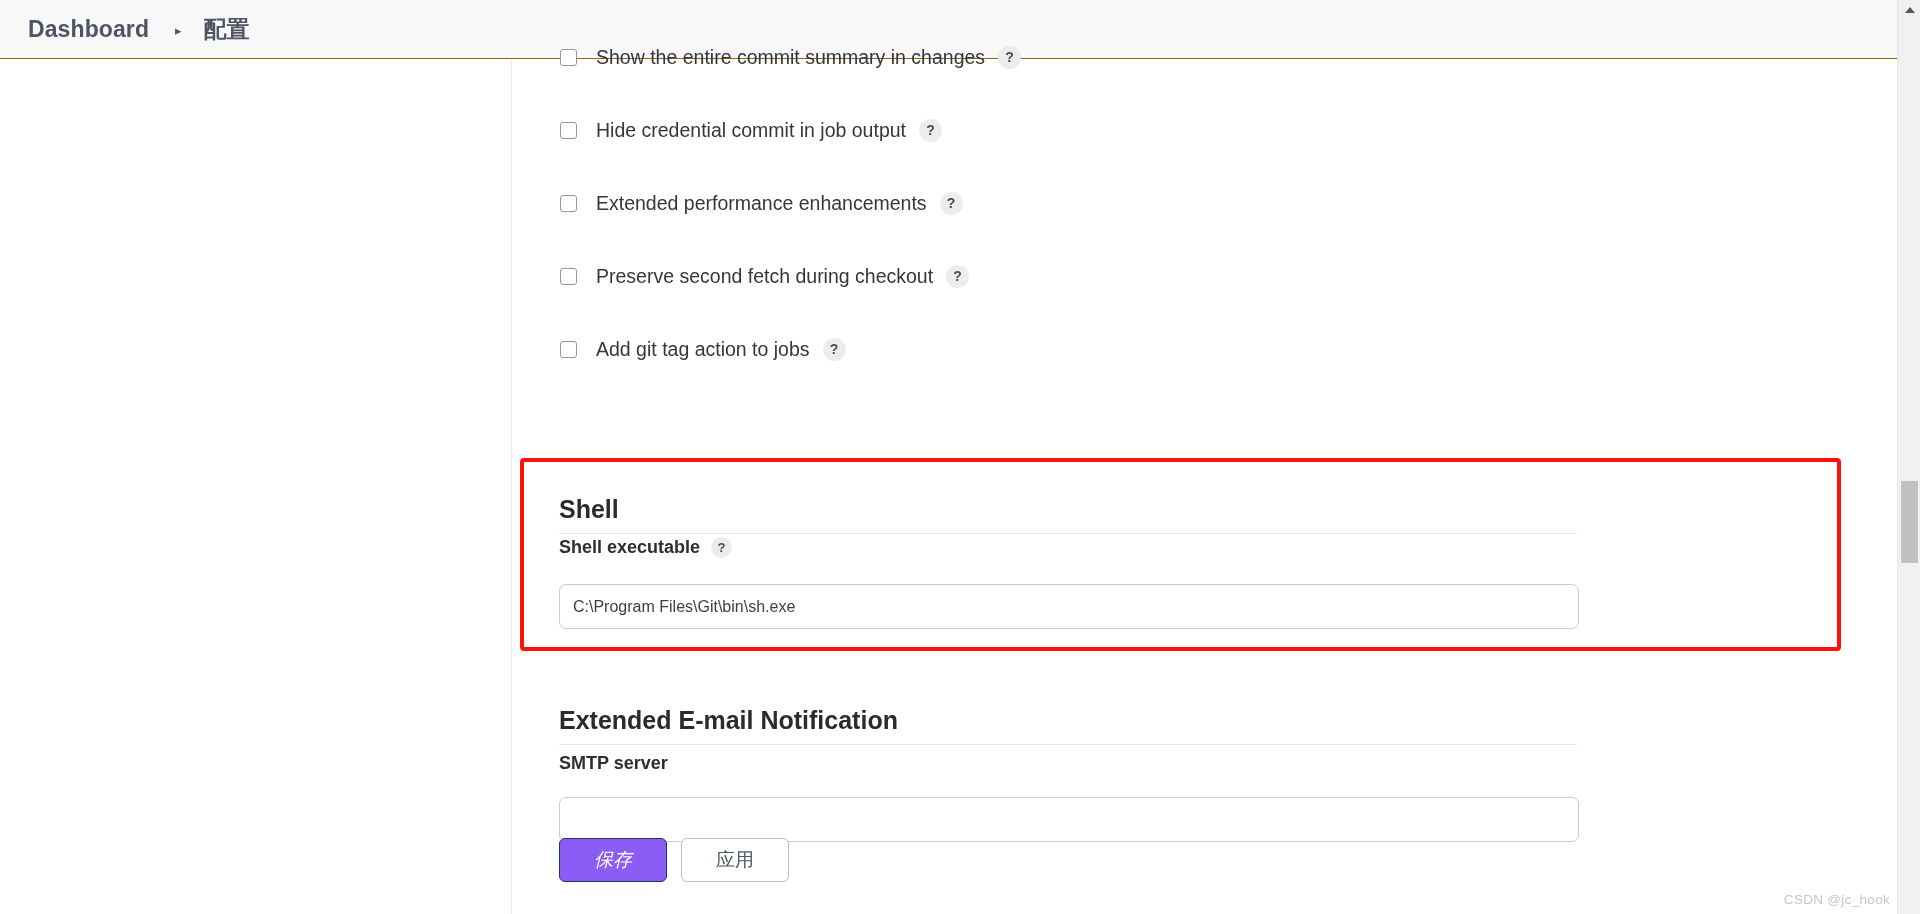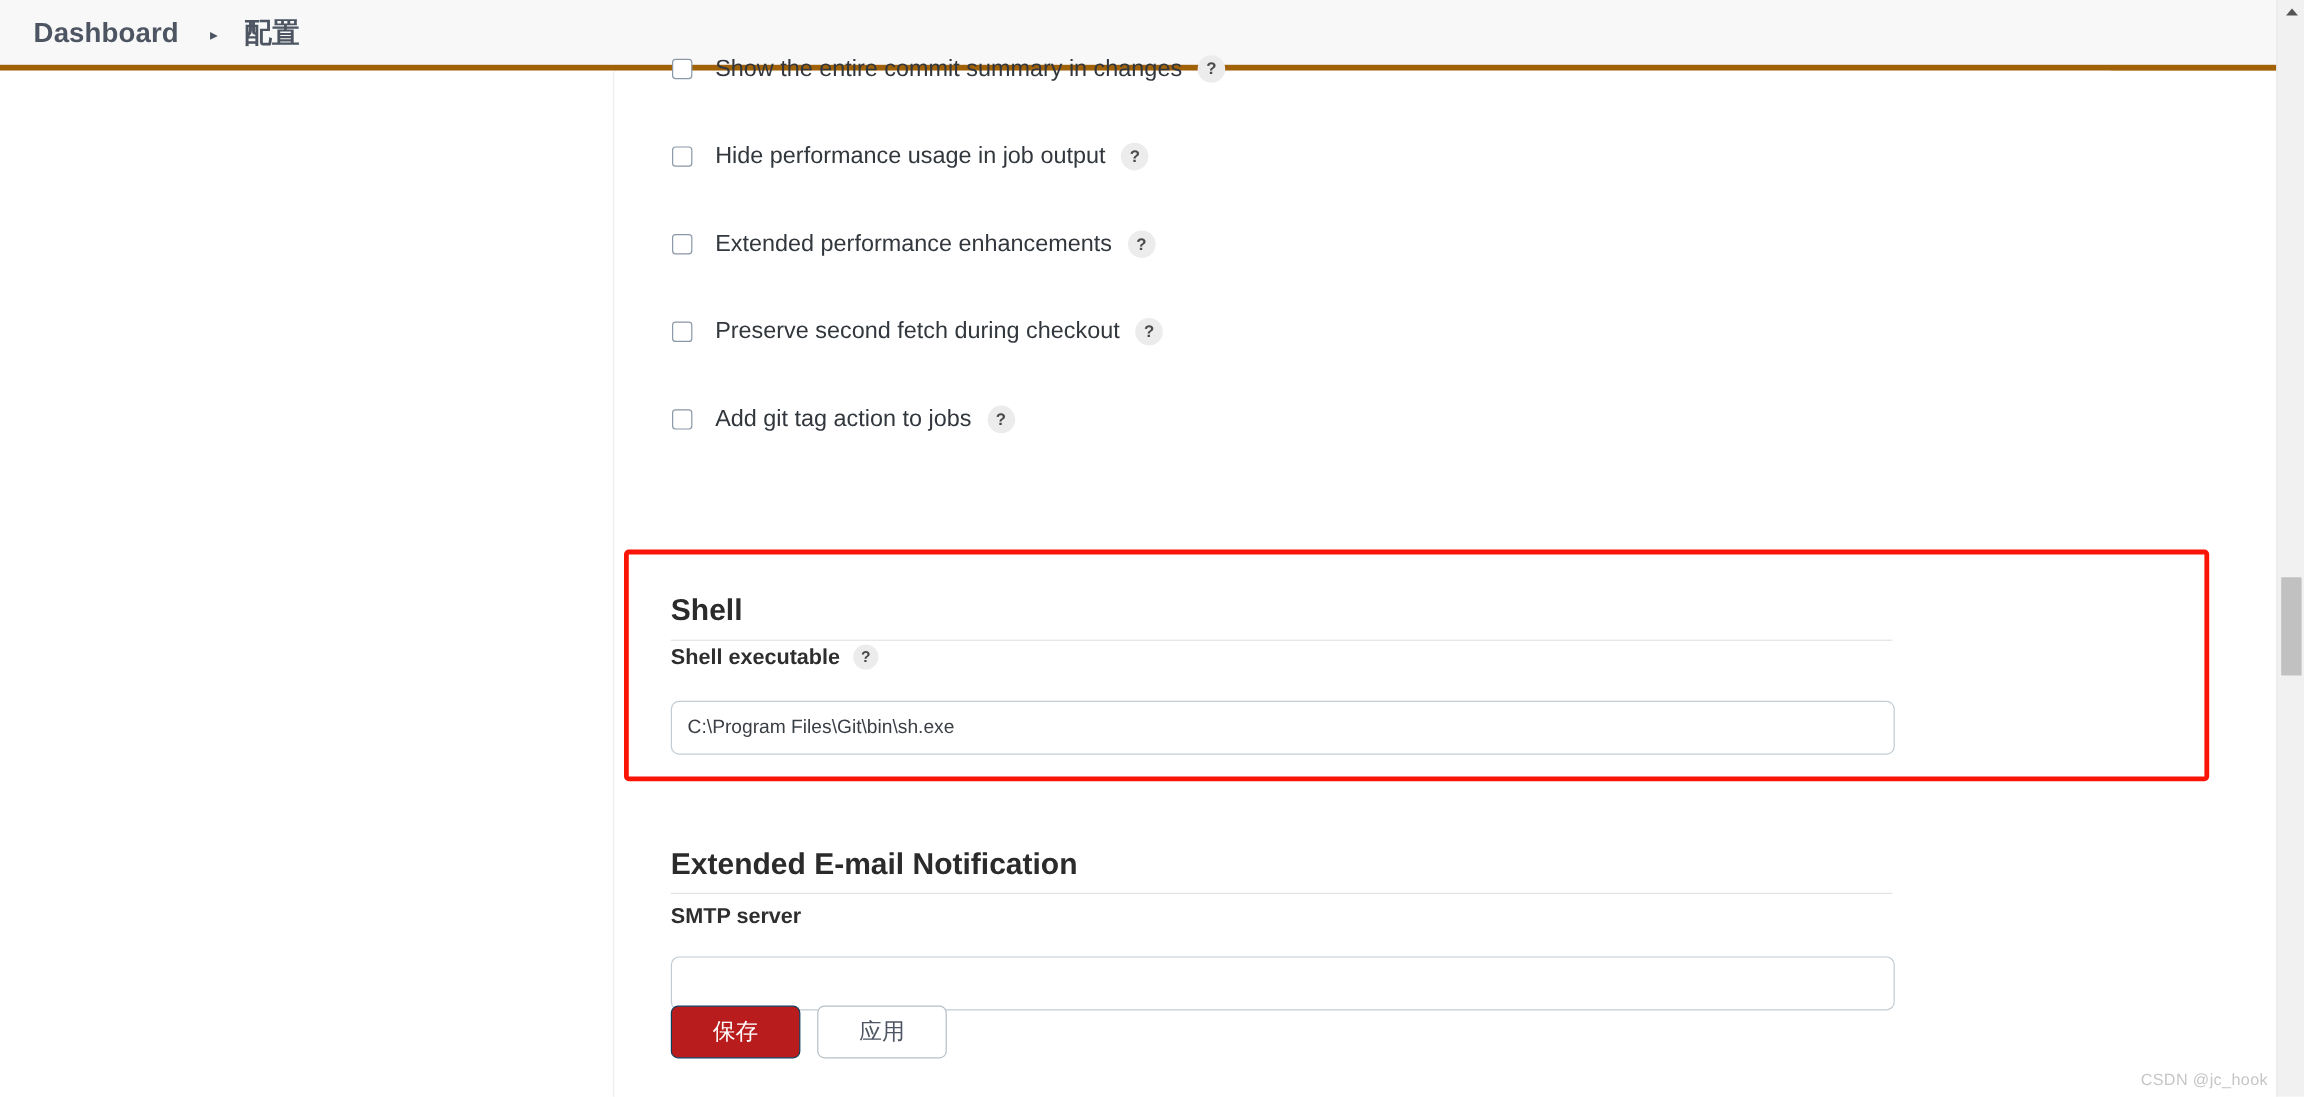--- a/index.html
+++ b/index.html
@@ -19,21 +19,21 @@
     background: #ffffff;
   }
 
   
   .breadcrumb-bar {
     position: absolute;
     top: 0; left: 0;
     width: 1897px;
     height: 59px;
     background: #f8f8f8;
-    border-bottom: 5px solid #a16207;
+    border-bottom: 1px solid #a16207;
     display: flex;
     align-items: center;
     padding-left: 28px;
   }
   .crumb-home {
     font-size: 23px;
     font-weight: bold;
     color: #4c5561;
     letter-spacing: .1px;
   }
@@ -276,21 +276,21 @@
     <div class="content-col">
 
       <div class="chk-row" style="top:-14px;">
         <span class="chk-box"></span>
         <span class="chk-label">Show the entire commit summary in changes</span>
         <span class="help-badge">?</span>
       </div>
 
       <div class="chk-row" style="top:59px;">
         <span class="chk-box"></span>
-        <span class="chk-label">Hide performance usage in job output</span>
+        <span class="chk-label">Hide credential commit in job output</span>
         <span class="help-badge">?</span>
       </div>
 
       <div class="chk-row" style="top:132px;">
         <span class="chk-box"></span>
         <span class="chk-label">Extended performance enhancements</span>
         <span class="help-badge">?</span>
       </div>
 
       <div class="chk-row" style="top:205px;justify-content:center;">
@@ -328,21 +328,21 @@
 
       <input class="text-input" style="top: 738px;" type="text" value="">
 
     </div>
 
     <div class="red-box" style="left: 520px; top: 399px; width: 1321px; height: 193px; border-color: rgb(250, 20, 5);"></div>
 
   </div>
 
   <div class="btn-row">
-    <button class="btn btn-primary" style="background: #b91c1c; border-color: rgb(14, 62, 94);">保存</button>
+    <button class="btn btn-primary" style="background: #8b5cf6; border-color: rgb(14, 62, 94); font-style: italic;">保存</button>
     <button class="btn btn-secondary">应用</button>
   </div>
 
   <div class="scrollbar">
     <div class="sb-arrow"></div>
     <div class="sb-thumb"></div>
   </div>
 
   <div class="watermark">CSDN @jc_hook</div>
 

